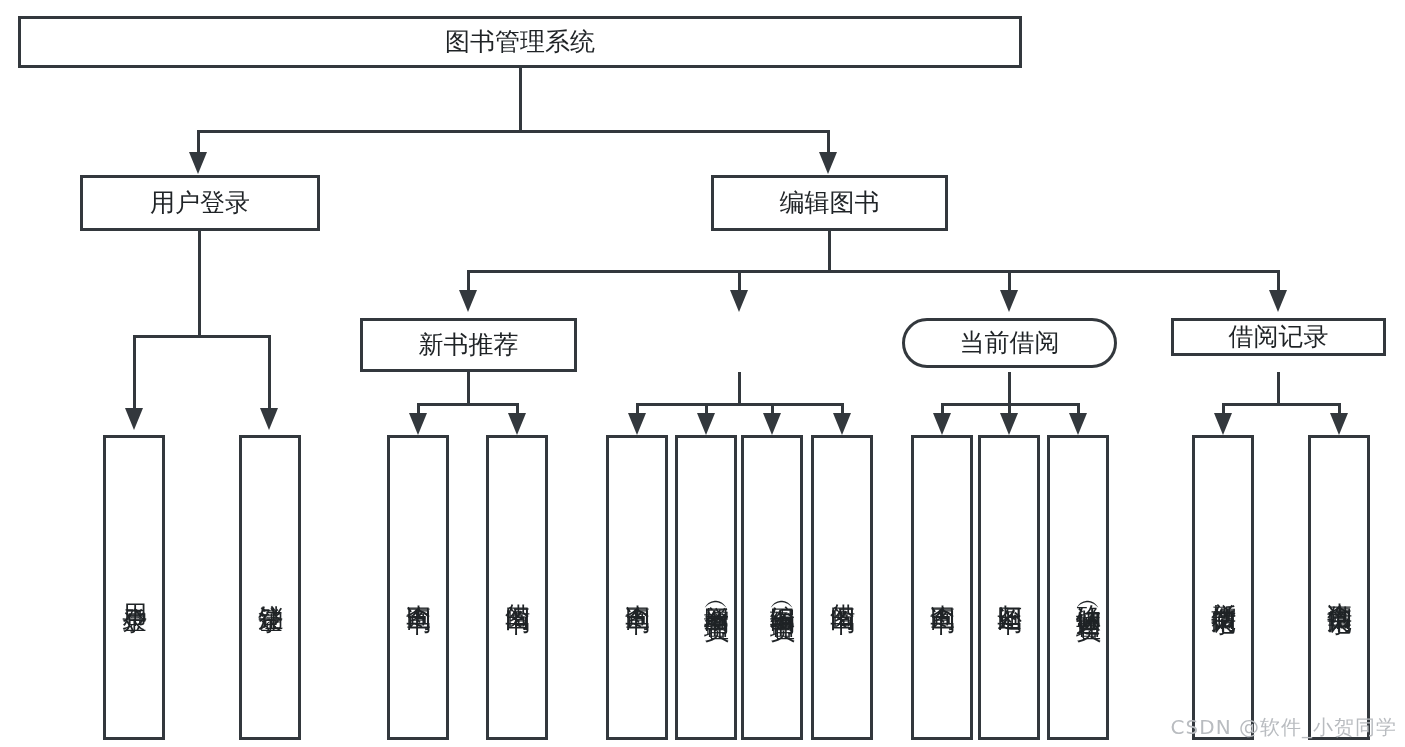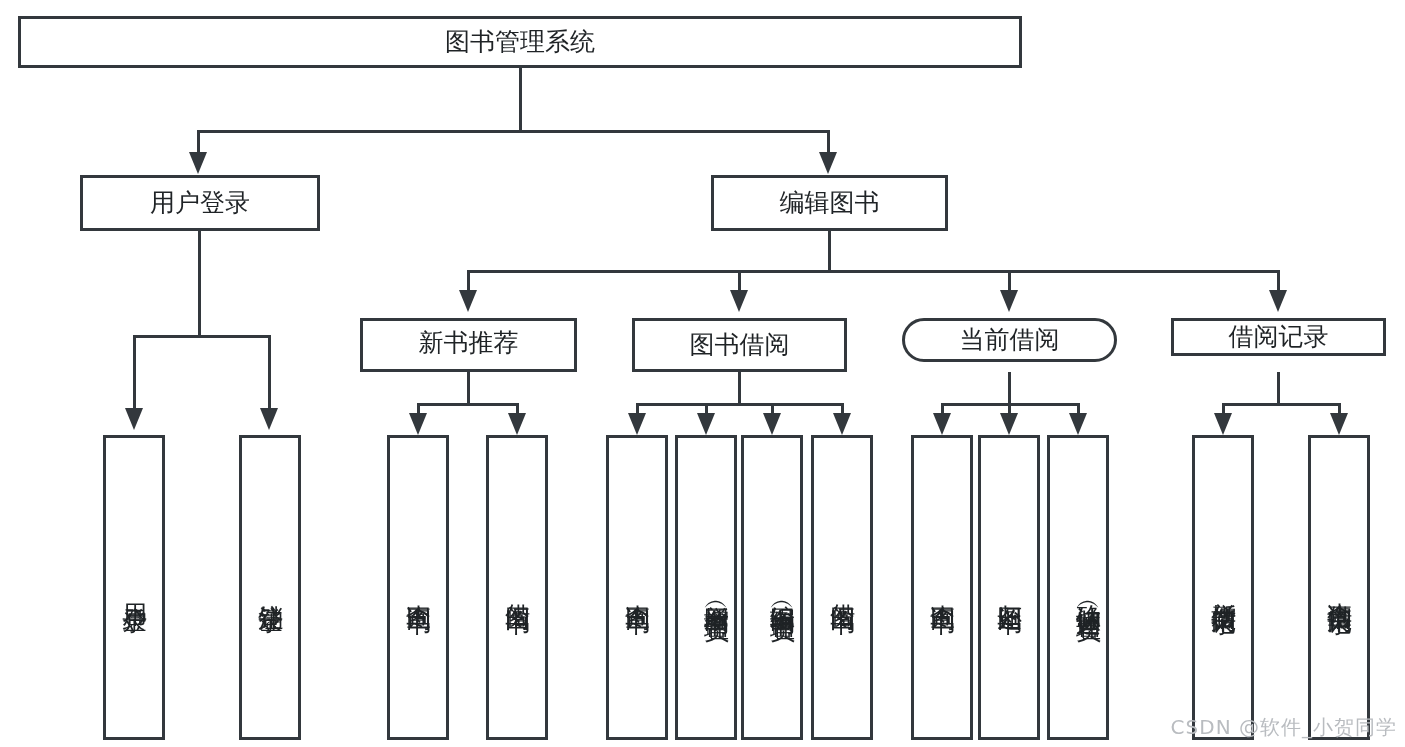--- a/index.html
+++ b/index.html
@@ -116,27 +116,24 @@
 
   <div class="vline" style="left:738px; top:270px; width:3px; height:22px;"></div>
   <div class="arrowhead" style="left:730px; top:290px;"></div>
 
   <div class="vline" style="left:1008px; top:270px; width:3px; height:22px;"></div>
   <div class="arrowhead" style="left:1000px; top:290px;"></div>
 
   <div class="vline" style="left:1277px; top:270px; width:3px; height:22px;"></div>
   <div class="arrowhead" style="left:1269px; top:290px;"></div>
 
-  <div class="node horiz" style="left:360px; top:318px; width:217px; height:54px;font-family:Liberation Mono, monospace;">
+  <div class="node horiz" style="left:360px; top:318px; width:217px; height:54px;">
     <span>新书推荐</span>
   </div>
-  <div class="node horiz" style="left:632px; top:318px; width:215px; height:54px;">
-    <span>图书借阅</span>
-  </div>
-  <div class="node horiz" style="left:902px; top:318px; width:215px; height:44px;border-radius:25px;">
+  <div class="node horiz" style="left:902px; top:318px; width:215px; height:50px;border-radius:25px;">
     <span>当前借阅</span>
   </div>
   <div class="node horiz" style="left:1171px; top:318px; width:215px; height:38px;">
     <span>借阅记录</span>
   </div>
 
   <div class="vline" style="left:467px; top:372px; width:3px; height:33px;"></div>
   <div class="hline" style="left:417px; top:403px; width:102px; height:3px;"></div>
   <div class="vline" style="left:417px; top:403px; width:3px; height:14px;"></div>
   <div class="arrowhead" style="left:409px; top:413px;"></div>

